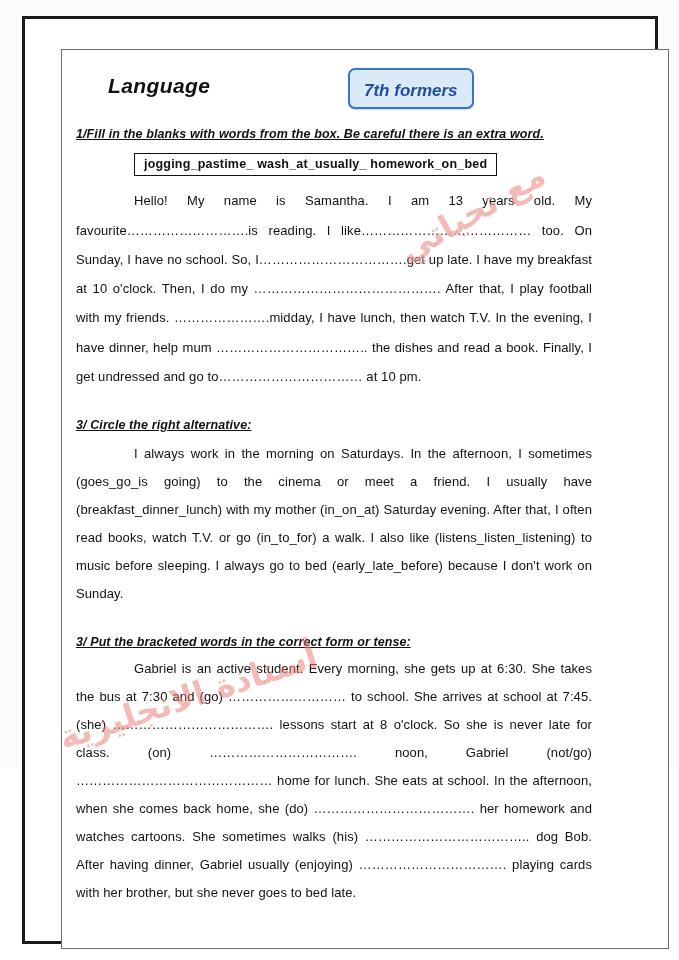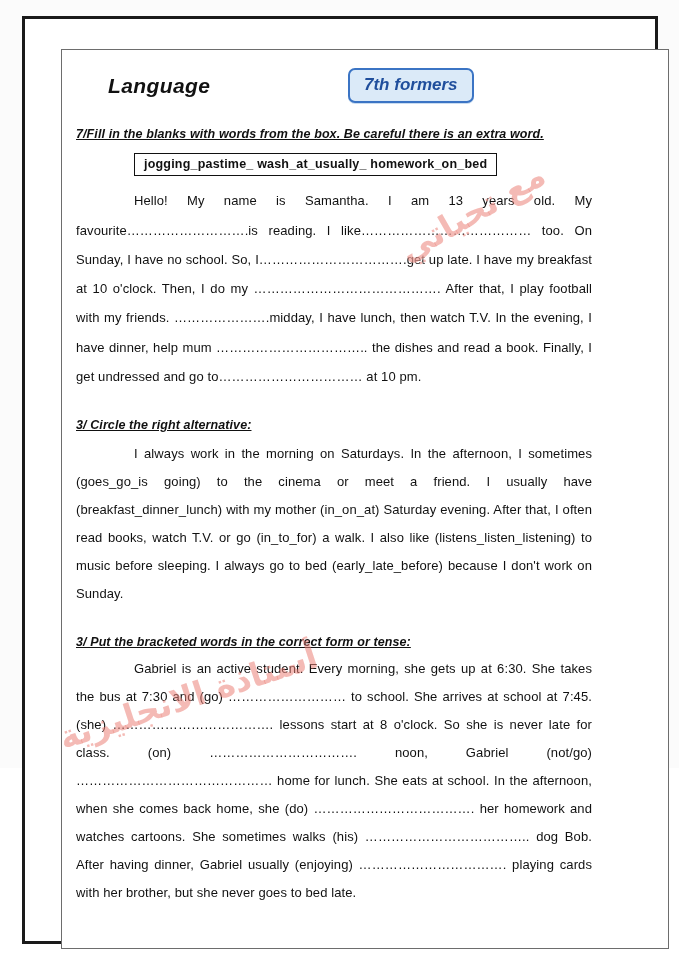--- a/index.html
+++ b/index.html
@@ -54,21 +54,21 @@
     font-weight: bold;
     letter-spacing: 0.4px;
     color: #111;
   }
   .badge {
     position: absolute;
     left: 272px; top: 12px;
     border: 2px solid #3b74c4;
     border-radius: 7px;
     background: #dbeaf8;
-    padding: 5px 14px 6px 14px;
+    padding: 11px 14px 6px 14px;
     color: #1f4e9c;
     font-weight: bold;
     font-size: 17px;
     font-style: italic;
     box-shadow: 0 1px 0 #c9dcf0;
   }
 
   .section-head {
     font-size: 12.5px;
     font-weight: bold;
@@ -139,21 +139,21 @@
     <div class="frame-inner"></div>
   </div>
 
   <div class="content">
 
     <div class="header-row">
       <div class="title-language">Language</div>
       <div class="badge">7th formers</div>
     </div>
 
-    <div class="section-head q1">7/Fill in the blanks with words from the box. Be careful there is an extra word.</div>
+    <div class="section-head q1">1/Fill in the blanks with words from the box. Be careful there is an extra word.</div>
 
     <div class="wordbox-wrap">
       <span class="wordbox">jogging_pastime_ wash_at_usually_ homework_on_bed</span>
     </div>
 
     <div class="para indent">Hello! My name is Samantha. I am 13 years old. My favourite……………………….is reading. I like………………………………… too. On Sunday, I have no school. So, I…………………………….get up late. I have my breakfast at 10 o'clock. Then, I do my ……………………………………. After that, I play football with my friends. ………………….midday, I have lunch, then watch T.V. In the evening, I have dinner, help mum …………………………….. the dishes and read a book. Finally, I get undressed and go to…………………………… at 10 pm.</div>
 
     <div class="gap-md"></div>
     <div class="section-head">3/ Circle the right alternative:</div>
     <div class="para indent tight block-ex2">I always work in the morning on Saturdays. In the afternoon, I sometimes <span class="b">(goes_go_is going)</span> to the cinema or meet a friend. I usually have <span class="b">(breakfast_dinner_lunch)</span> with my mother <span class="b">(in_on_at)</span> Saturday evening. After that, I often read books, watch T.V. or go <span class="b">(in_to_for)</span> a walk. I also like <span class="b">(listens_listen_listening)</span> to music before sleeping. I always go to bed <span class="b">(early_late_before)</span> because I don't work on Sunday.</div>

